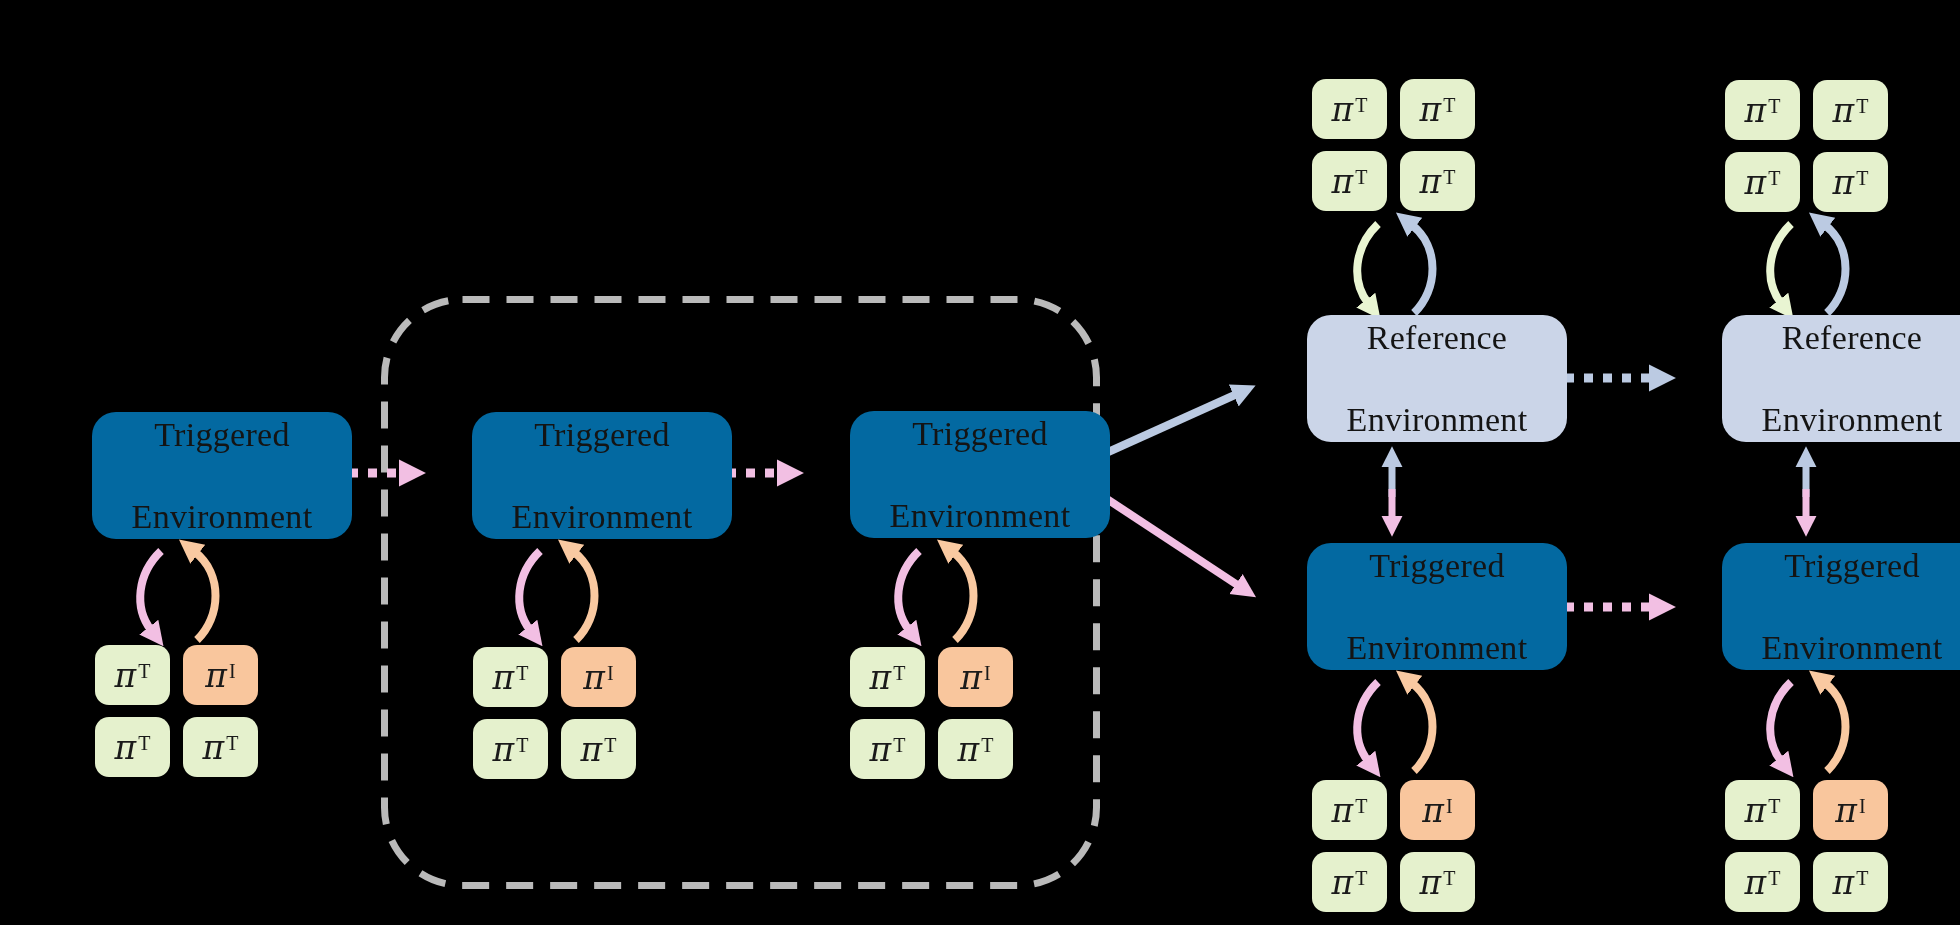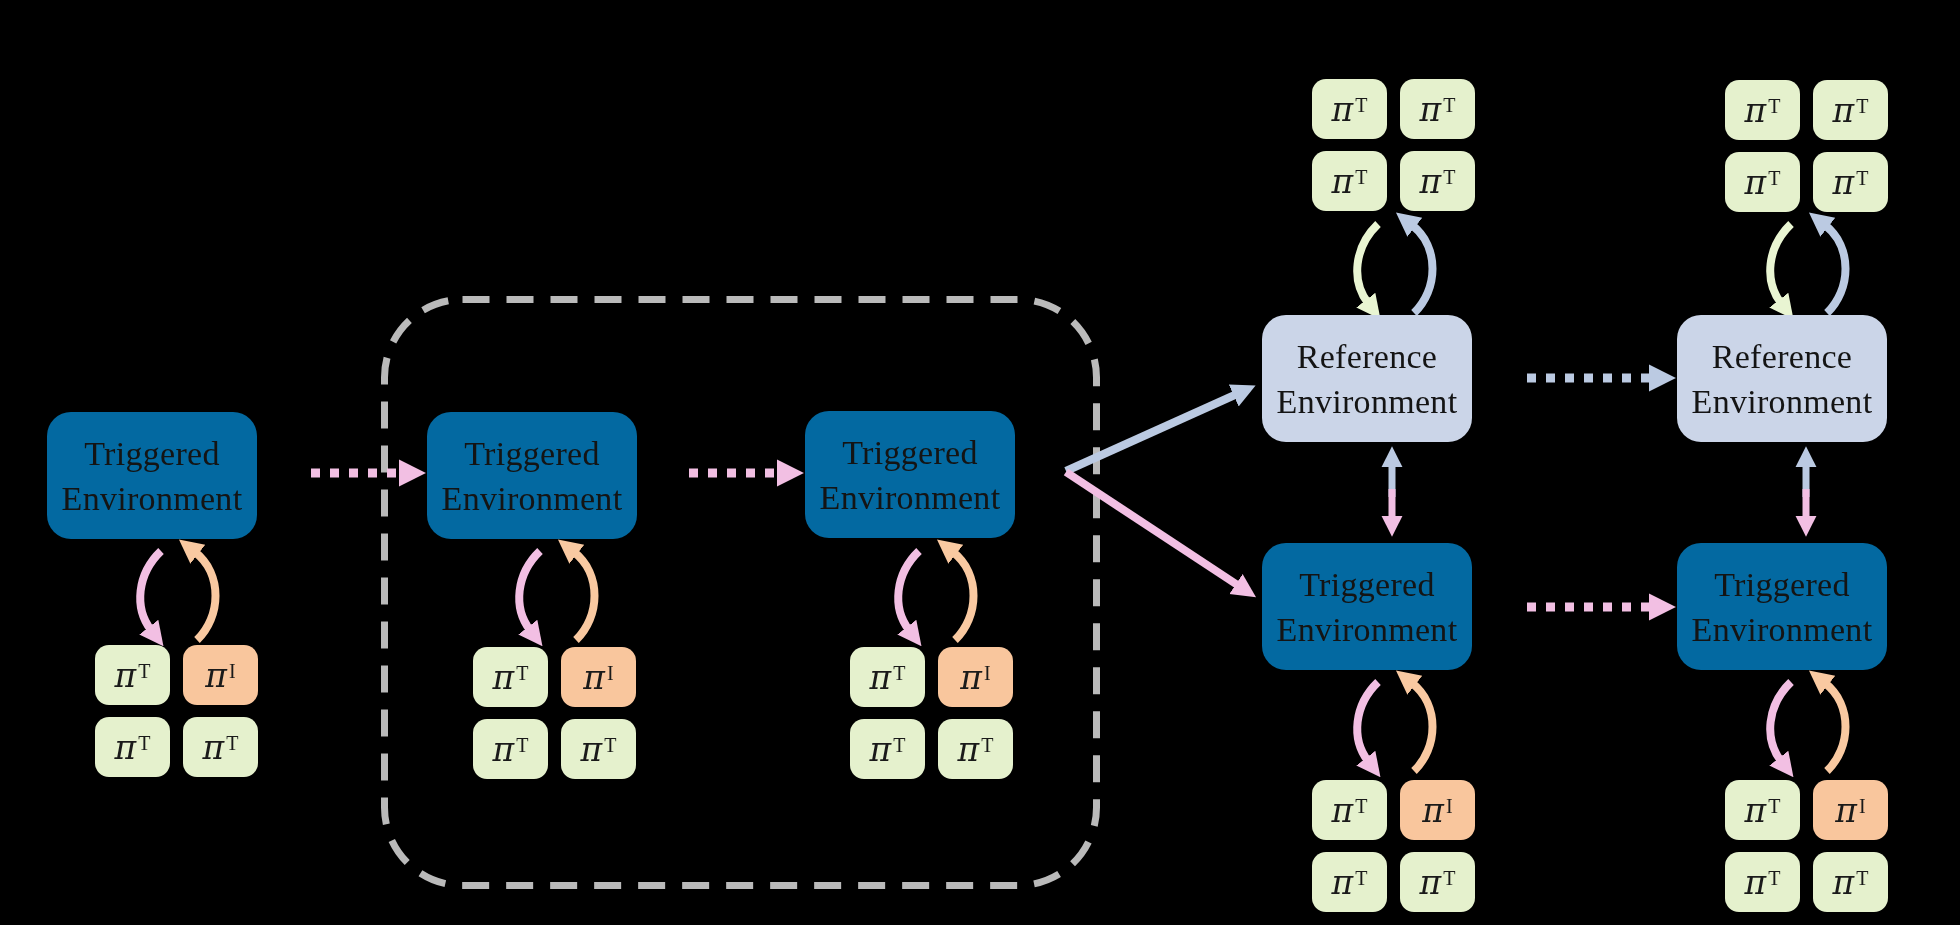--- a/index.html
+++ b/index.html
@@ -1,22 +1,22 @@
 <!DOCTYPE html>
 <html><head>
 <meta charset="utf-8">
 <style>
   html,body{margin:0;padding:0;background:#000;}
   #canvas{position:relative;width:1960px;height:925px;background:#000;overflow:hidden;
           font-family:"Liberation Serif","DejaVu Serif",serif;}
   #arrows{position:absolute;left:0;top:0;width:1960px;height:925px;}
 
-  .env{position:absolute;width:210px;height:127px;border-radius:24px;
-       display:flex;flex-direction:column;align-items:center;justify-content:center;
-       color:#141414;font-size:34px;line-height:45px;letter-spacing:.3px;text-align:center;}
+  .env{position:absolute;width:260px;height:127px;border-radius:24px;
+       display:flex;flex-direction:column;align-items:center;justify-content:space-between;
+       color:#141414;font-size:34px;line-height:45px;letter-spacing:.3px;text-align:center;margin-left:45px;}
   .env.pink{background:#0369a1;}
   .env.blue{background:#cbd5e8;}
 
   .grid{position:absolute;display:grid;grid-template-columns:75px 75px;grid-auto-rows:60px;
         column-gap:13px;row-gap:12px;}
   .cell{width:75px;height:60px;border-radius:14px;display:flex;align-items:center;justify-content:center;
         color:#1a1a1a;}
   .cell.green{background:#e5f1cd;}
   .cell.orange{background:#f9c69d;}
   .pi{font-family:"DejaVu Serif",serif;font-style:italic;font-size:33px;}

